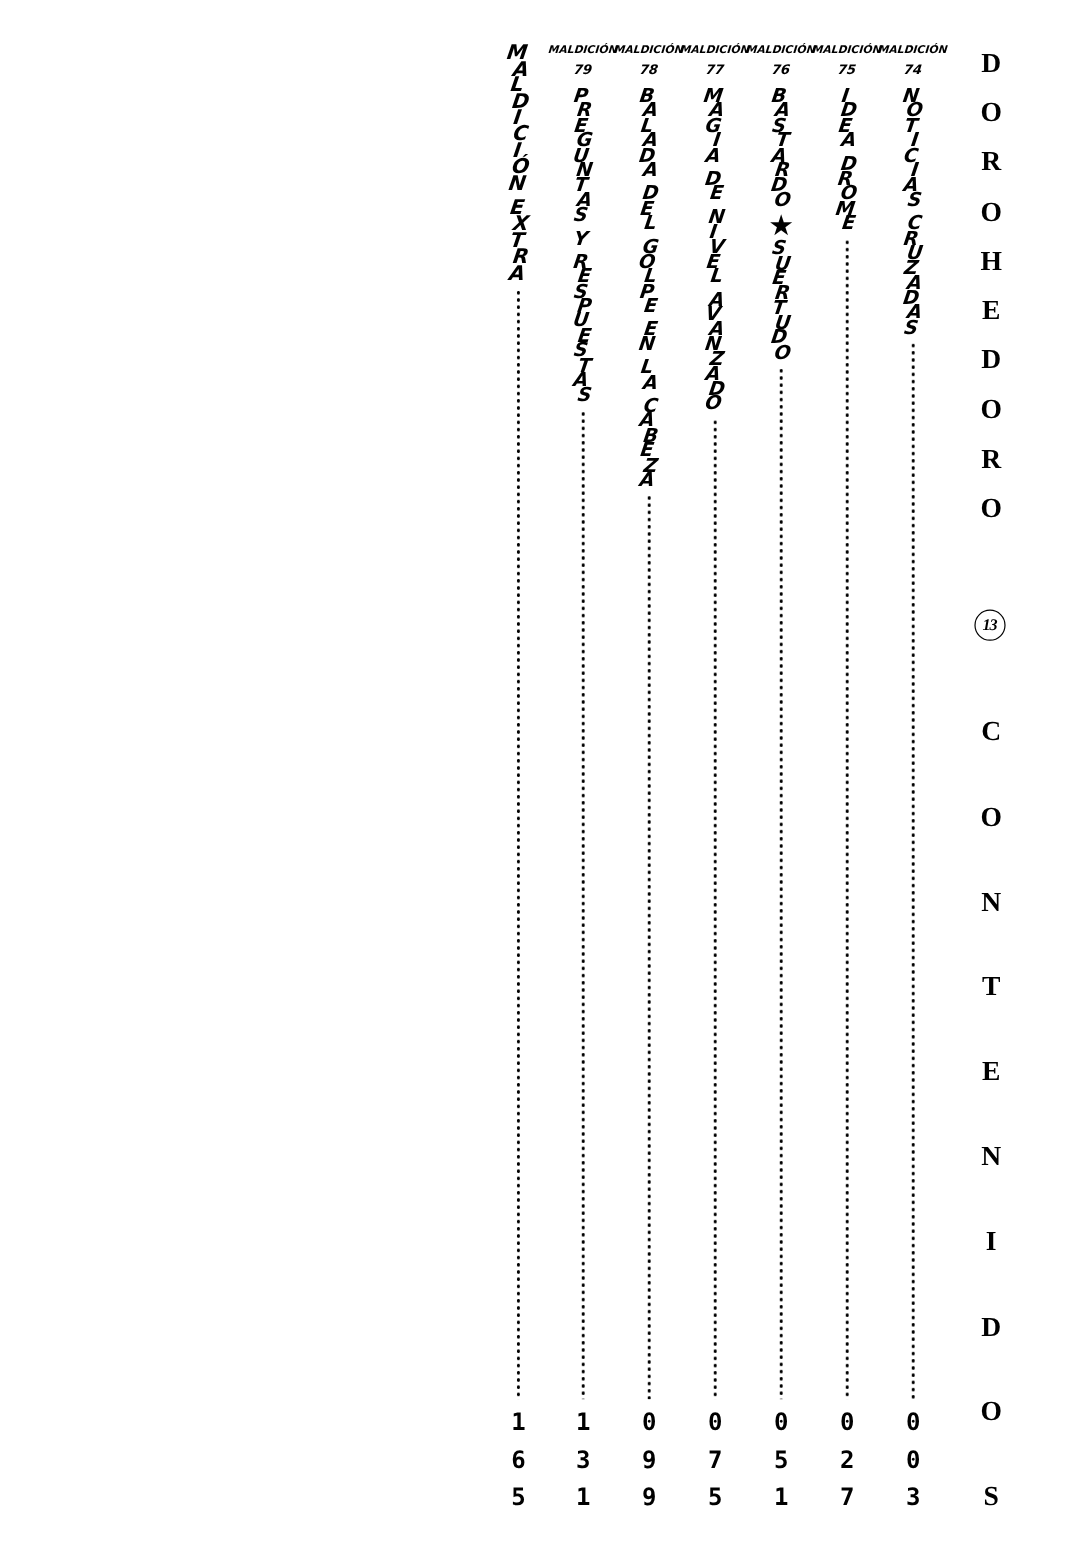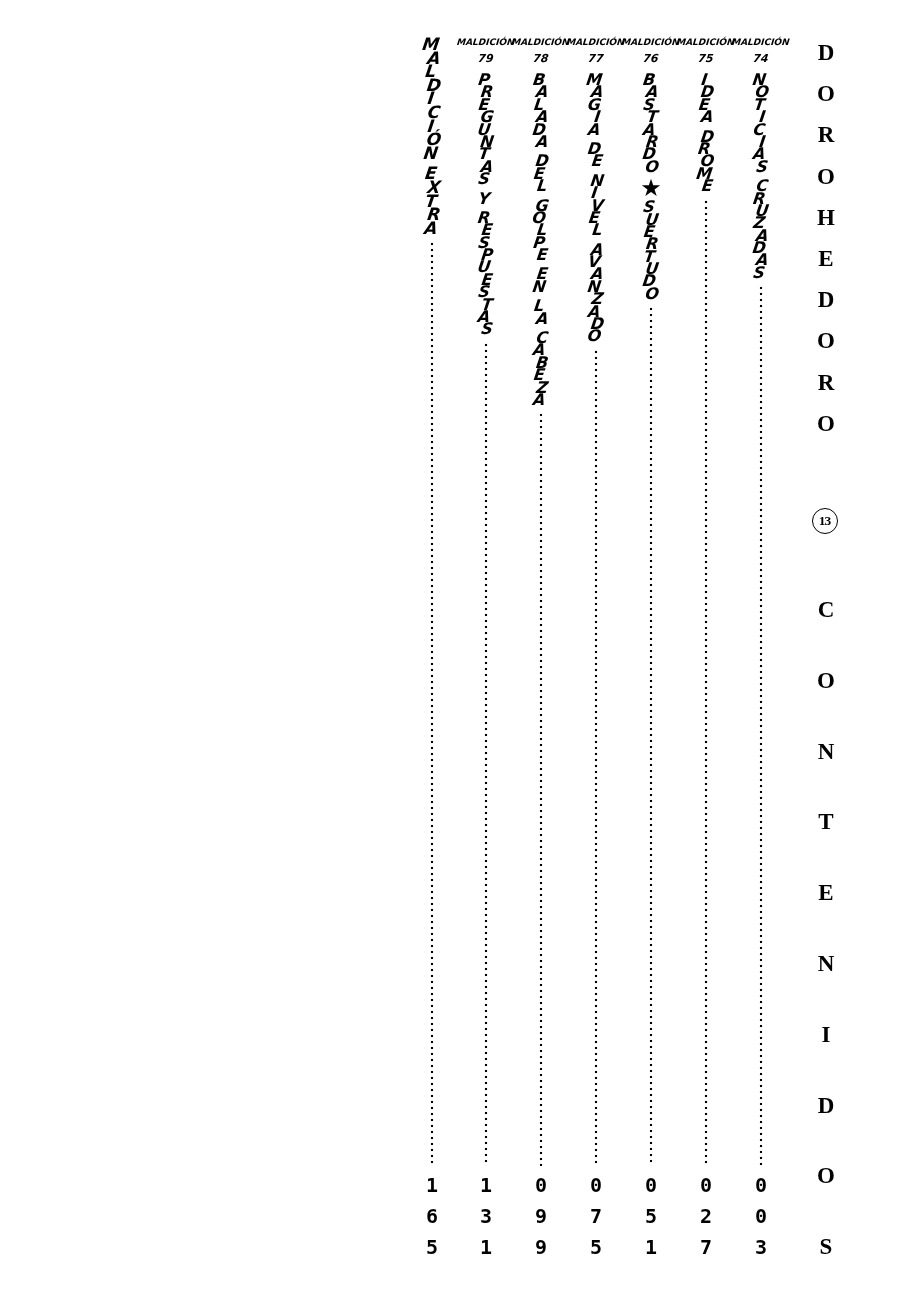--- a/index.html
+++ b/index.html
@@ -78,20 +78,21 @@
   .rail-text .vchar { transform:none; }
 
   .volume-badge {
     position:absolute; left:812px; top:508px;
     width:26px; height:26px; box-sizing:border-box;
     border:1.6px solid #000; border-radius:50%;
     display:flex; align-items:center; justify-content:center;
     font-family:"Liberation Serif", serif;
     font-weight:bold; font-size:13.5px; letter-spacing:-1px;
     padding-right:1px;
+    font-style:italic;
   }
 </style>
 </head>
 <body>
 
 <div class="page">
 
   <div class="chapter" style="left:402px">
     <div class="ch-title vtext big">
         <span class="vchar">M</span>

